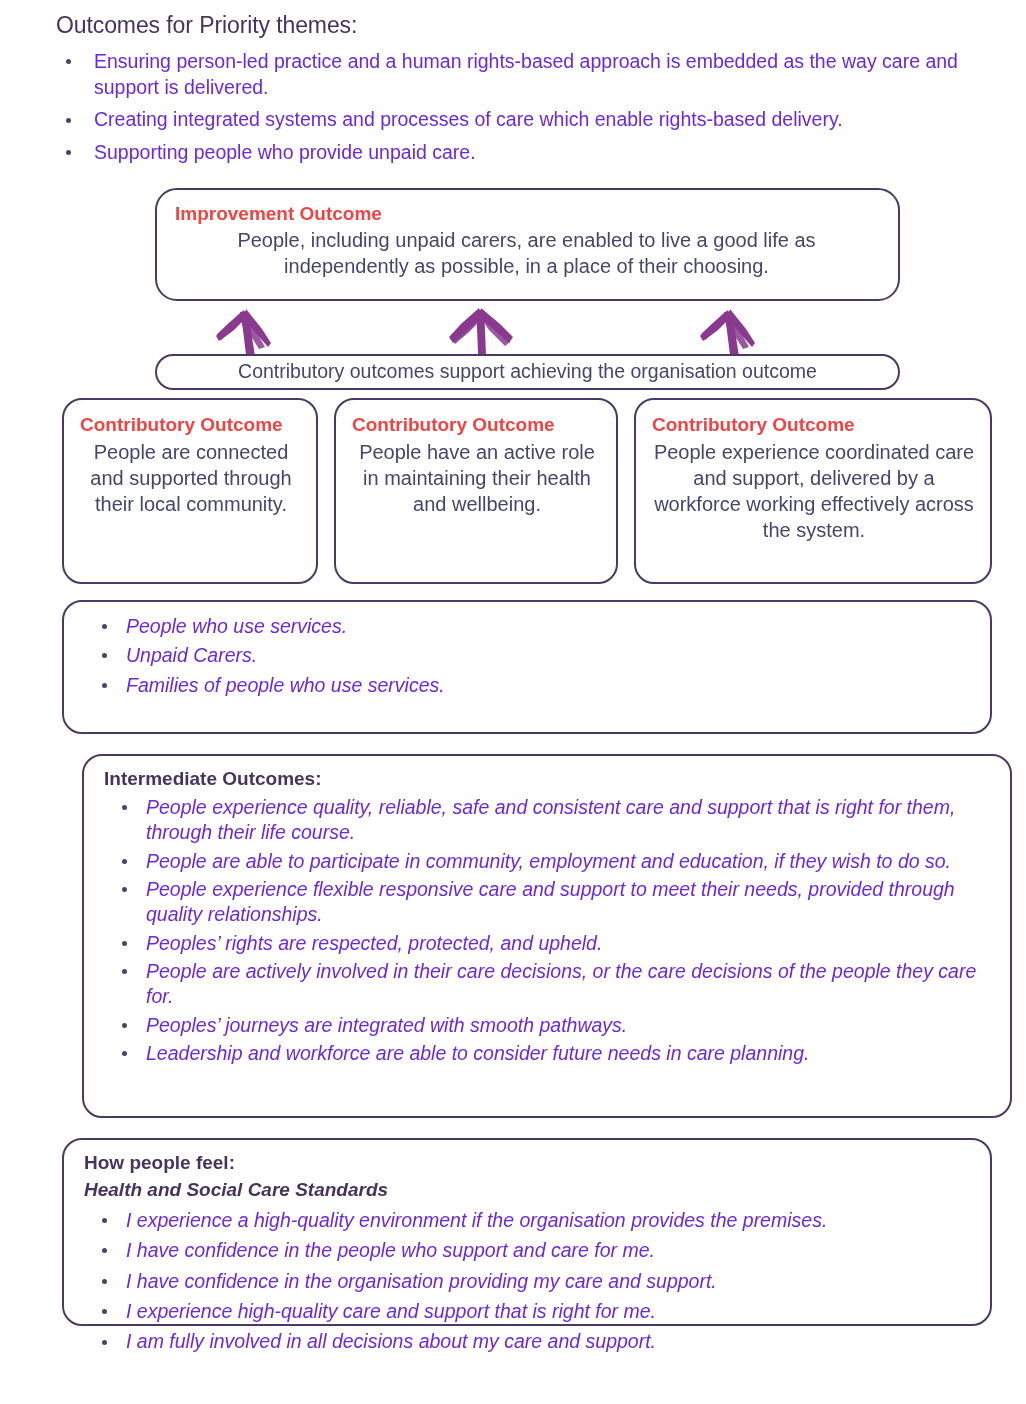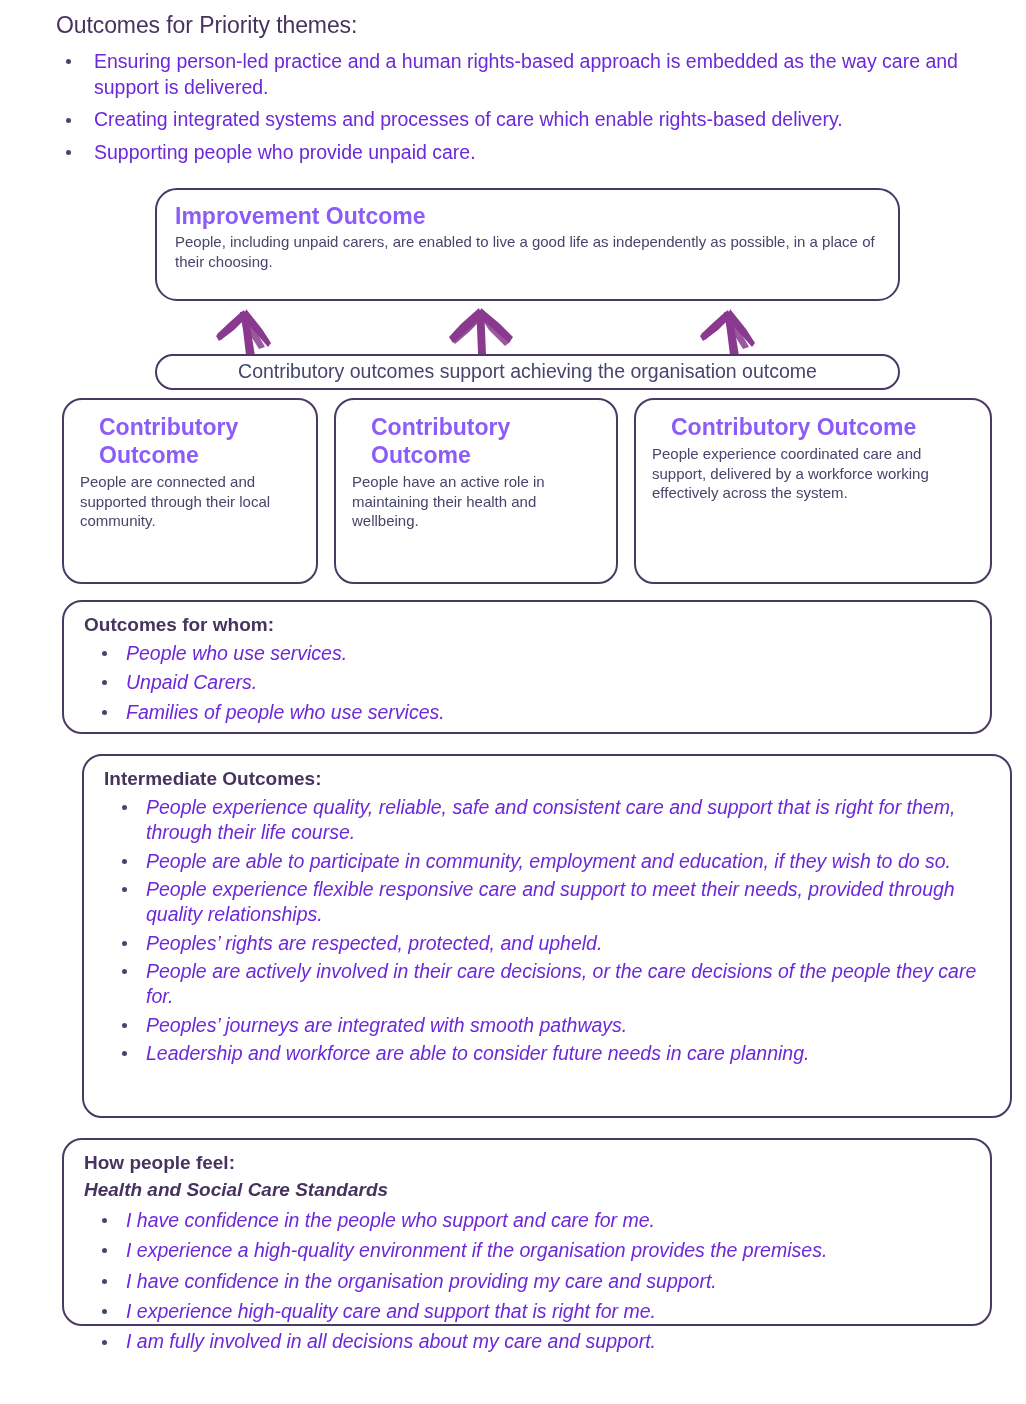--- a/index.html
+++ b/index.html
@@ -55,29 +55,30 @@
 
   
   .box {
     position: absolute;
     box-sizing: border-box;
     border: 2.6px solid #4a3a63;
     border-radius: 20px;
     background: #ffffff;
   }
   .box-title {
-    font-size: 23px;
+    font-size: 19px;
     font-weight: bold;
-    color: #8b5cf6;
+    color: #ef4444;
     line-height: 1.22;
   }
   .box-body {
-    font-size: 15px;
+    font-size: 20px;
     line-height: 1.3;
     color: #46456b;
+    text-align: center;
   }
 
   
   #improvement-outcome {
     left: 155px;
     top: 188px;
     width: 745px;
     height: 113px;
     border-radius: 22px;
     padding: 12px 20px 0 18px;
@@ -114,21 +115,21 @@
 
   
   .contrib {
     top: 398px;
     height: 186px;
     padding: 13px 14px 0 16px;
   }
   #contrib-1 { left: 62px;  width: 256px; }
   #contrib-2 { left: 334px; width: 284px; }
   #contrib-3 { left: 634px; width: 358px; }
-  .contrib .box-title { margin-bottom: 3px; margin-left: 19px; }
+  .contrib .box-title { margin-bottom: 3px; }
 
   
   .section-box {
     left: 62px;
     width: 930px;
     padding: 12px 18px 10px 20px;
   }
   #outcomes-for-whom { top: 600px; height: 134px; }
   #intermediate-outcomes { top: 754px; height: 364px; margin-left: 20px; }
   #how-people-feel { top: 1138px; height: 188px; }
@@ -206,21 +207,20 @@
 <div class="box contrib" id="contrib-2">
   <div class="box-title">Contributory Outcome</div>
   <div class="box-body">People have an active role in maintaining their health and wellbeing.</div>
 </div>
 <div class="box contrib" id="contrib-3">
   <div class="box-title">Contributory Outcome</div>
   <div class="box-body">People experience coordinated care and support, delivered by a workforce working effectively across the system.</div>
 </div>
 
 <div class="box section-box" id="outcomes-for-whom">
-  <div class="section-title">Outcomes for whom:</div>
   <ul class="ul">
     <li class="li"><span class="dot"></span><span>People who use services.</span></li>
     <li class="li"><span class="dot"></span><span>Unpaid Carers.</span></li>
     <li class="li"><span class="dot"></span><span>Families of people who use services.</span></li>
   </ul>
 </div>
 
 <div class="box section-box" id="intermediate-outcomes">
   <div class="section-title">Intermediate Outcomes:</div>
   <ul class="ul">
@@ -231,19 +231,19 @@
     <li class="li"><span class="dot"></span><span>People are actively involved in their care decisions, or the care decisions of the people they care for.</span></li>
     <li class="li"><span class="dot"></span><span>Peoples’ journeys are integrated with smooth pathways.</span></li>
     <li class="li"><span class="dot"></span><span>Leadership and workforce are able to consider future needs in care planning.</span></li>
   </ul>
 </div>
 
 <div class="box section-box" id="how-people-feel">
   <div class="section-title">How people feel:</div>
   <div class="section-title second">Health and Social Care Standards</div>
   <ul class="ul">
+    <li class="li"><span class="dot"></span><span>I experience a high-quality environment if the organisation provides the premises.</span></li>
     <li class="li"><span class="dot"></span><span>I have confidence in the people who support and care for me.</span></li>
-    <li class="li"><span class="dot"></span><span>I experience a high-quality environment if the organisation provides the premises.</span></li>
     <li class="li"><span class="dot"></span><span>I have confidence in the organisation providing my care and support.</span></li>
     <li class="li"><span class="dot"></span><span>I experience high-quality care and support that is right for me.</span></li>
     <li class="li"><span class="dot"></span><span>I am fully involved in all decisions about my care and support.</span></li>
   </ul>
 </div>
 
 </body></html>

